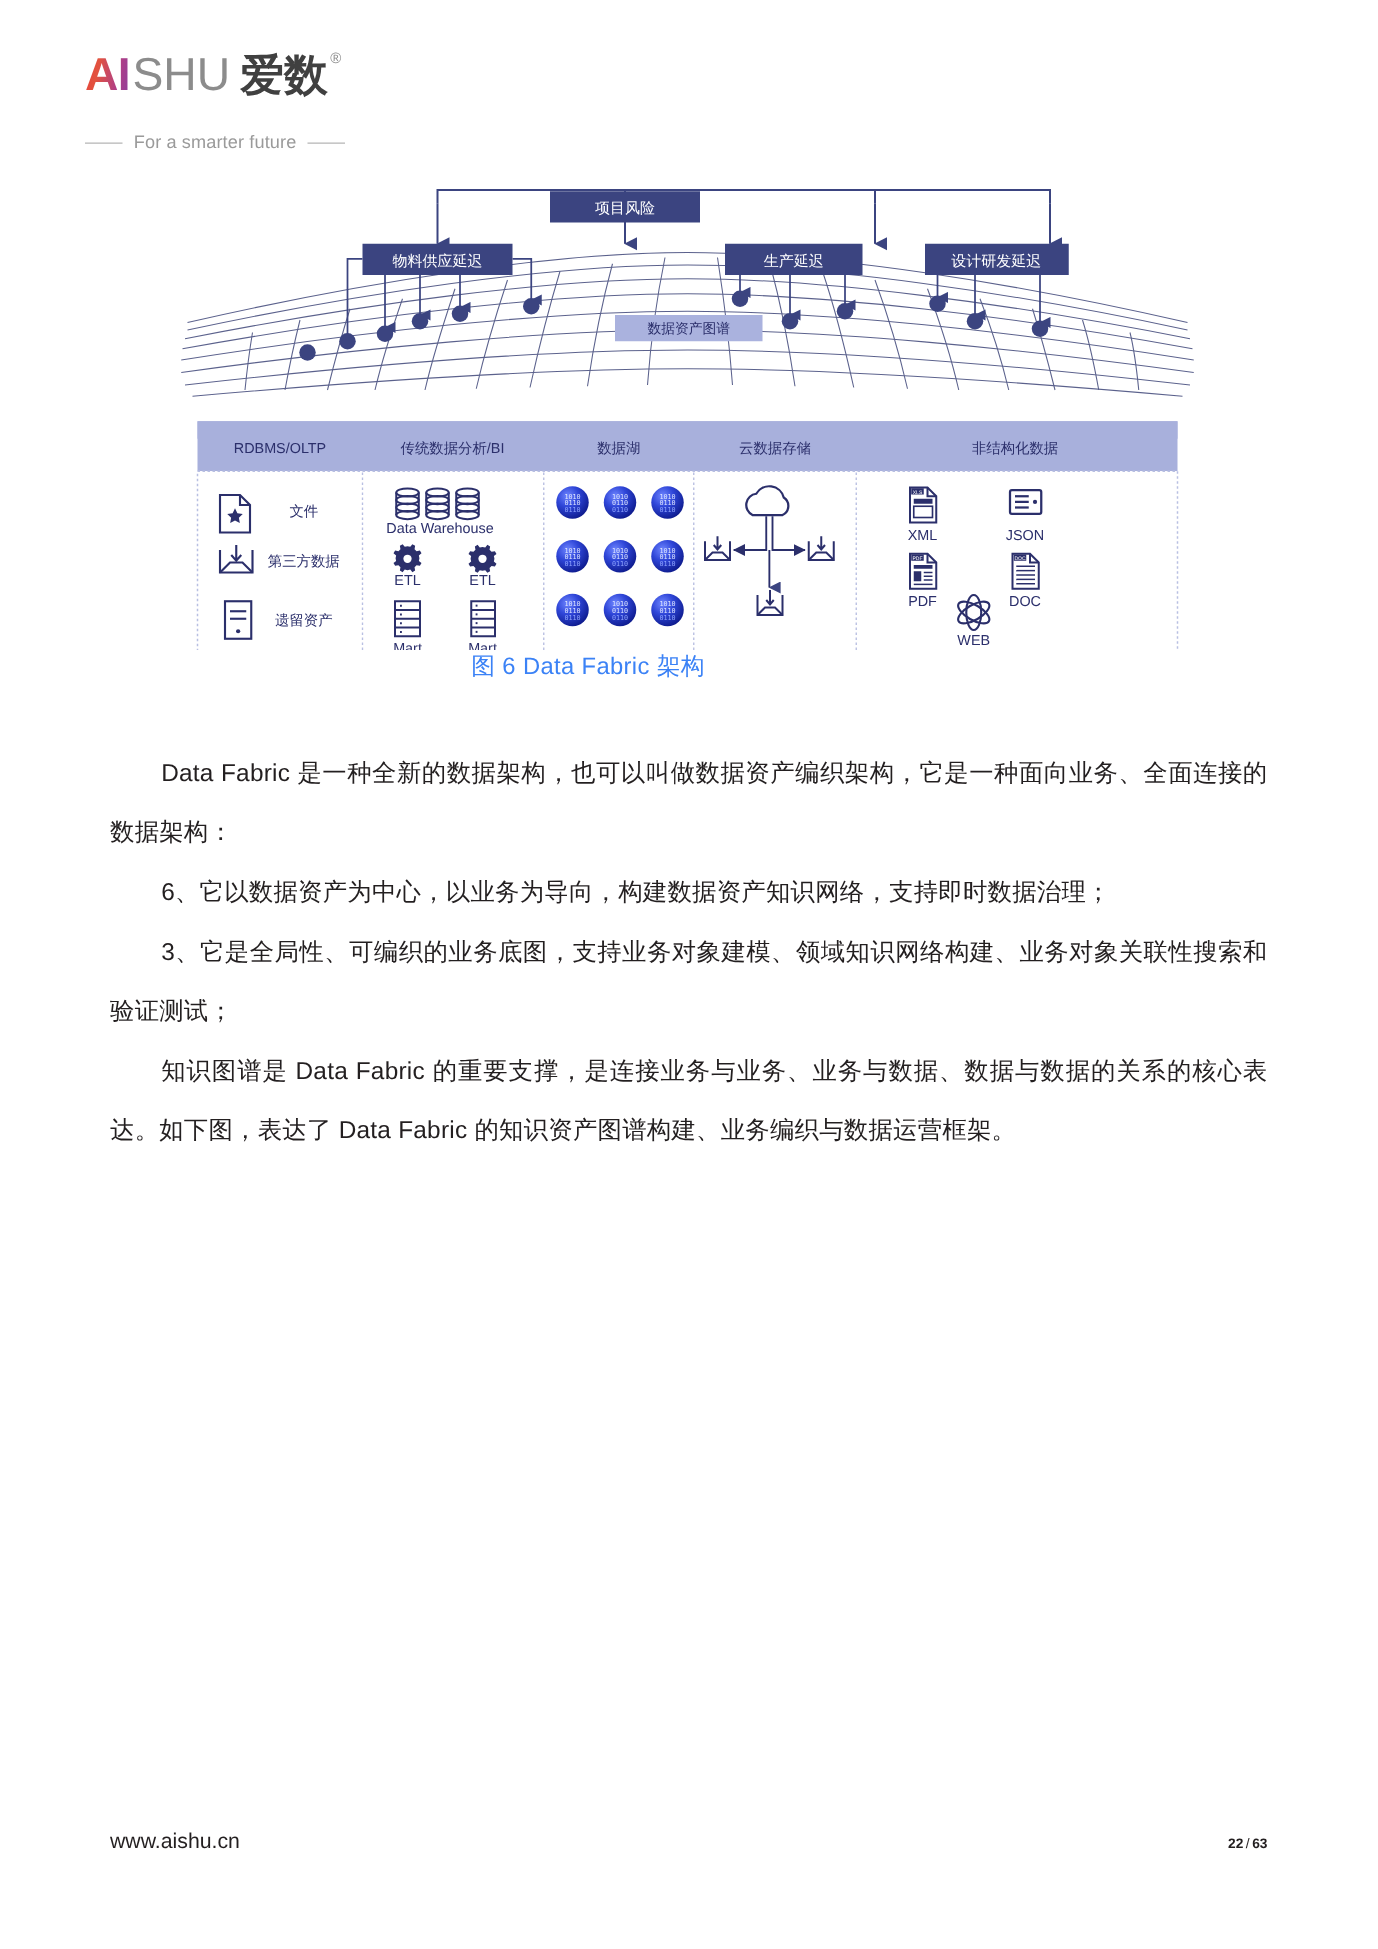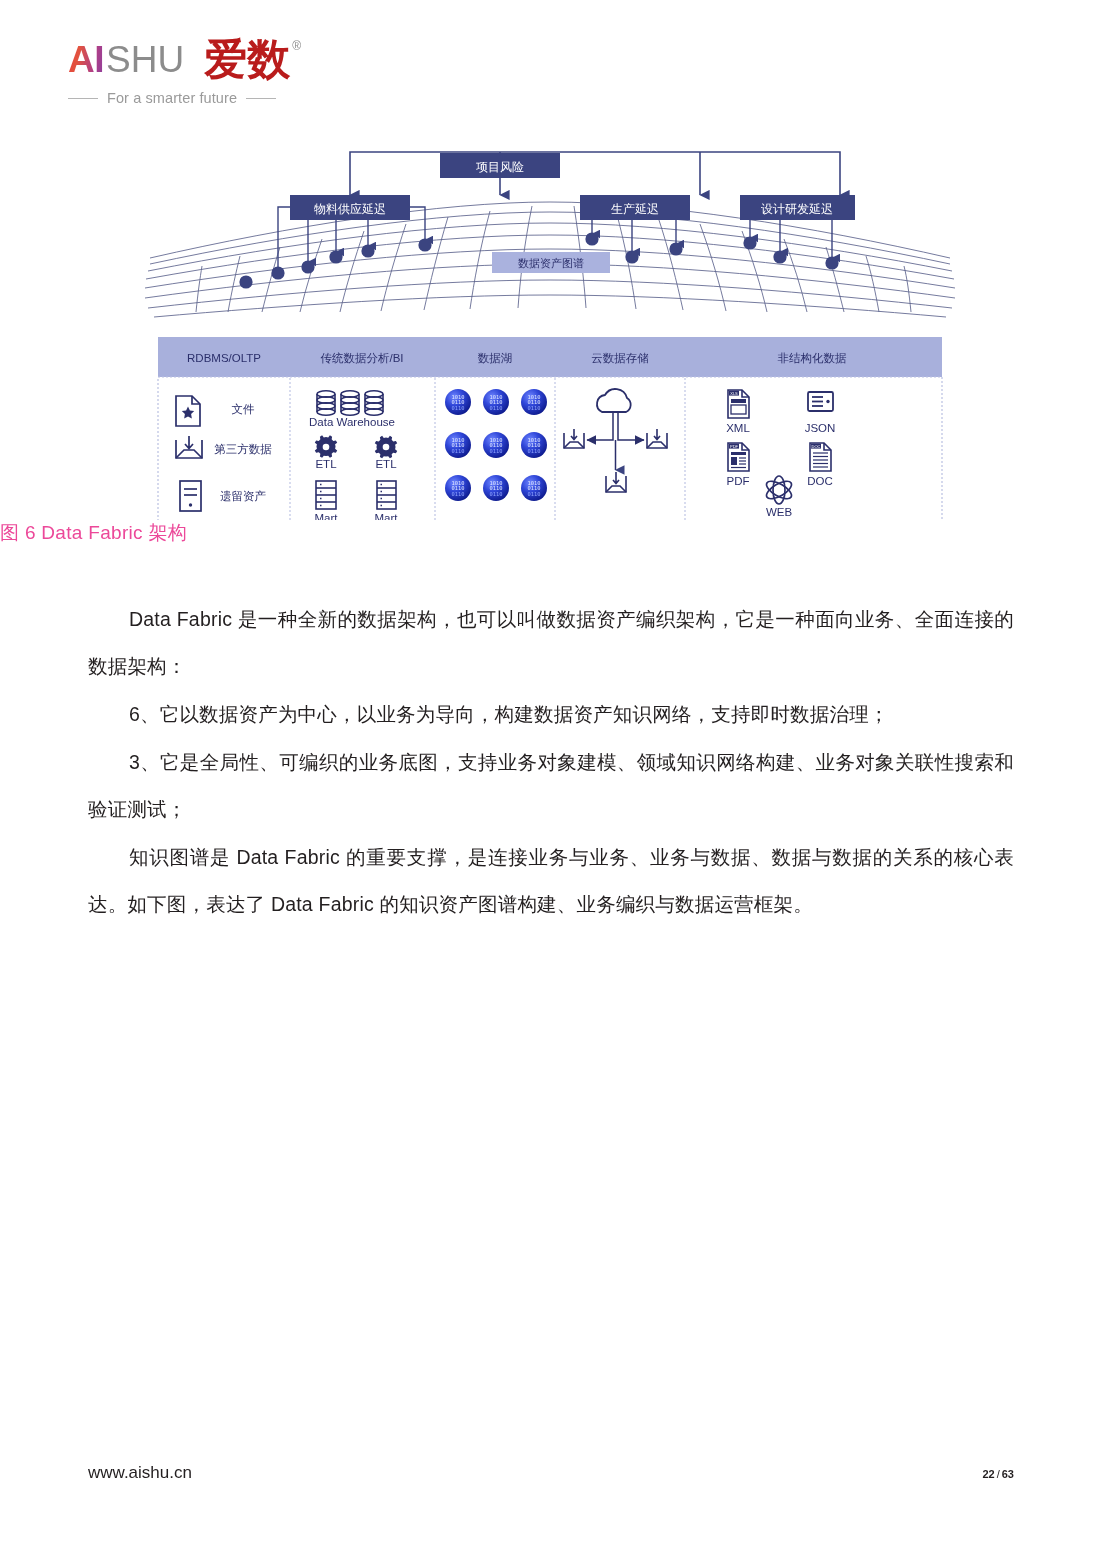--- a/index.html
+++ b/index.html
@@ -42,38 +42,38 @@
     color: transparent;
   }
   .logo-shu {
     font-size: 37px;
     font-weight: 400;
     color: #8c8c8c;
     letter-spacing: 0px;
     margin-left: 2px;
   }
   .logo-cn {
-    font-size: 43px;
+    font-size: 35px;
     font-weight: bold;
-    color: #b91c1c;
-    margin-left: 20px;
+    color: #404040;
+    margin-left: 8px;
     font-family: "DejaVu Sans", sans-serif;
   }
   .logo-reg {
     font-size: 12px;
     color: #8c8c8c;
     vertical-align: super;
     margin-left: 2px;
     position: relative;
     top: -14px;
   }
   .logo-tag {
     display: flex;
     align-items: center;
-    margin-top: 8px;
+    margin-top: 24px;
     width: 252px;
   }
   .logo-tag .rule {
     flex: 0 0 30px;
     height: 1px;
     background: #b5b5b5;
   }
   .logo-tag .txt {
     font-size: 14.5px;
     color: #9a9a9a;
@@ -90,22 +90,23 @@
     width: 820px;
     height: 380px;
   }
   .figure svg { display: block; }
 
   .fig-caption {
     position: absolute;
     left: 0;
     top: 520px;
     width: 941px;
+    text-align: center;
     font-size: 19px;
-    color: #ec4899;
+    color: #3b82f6;
     letter-spacing: 0.3px;
   }
 
   
   .body {
     position: absolute;
     left: 88px;
     top: 596px;
     width: 926px;
   }

